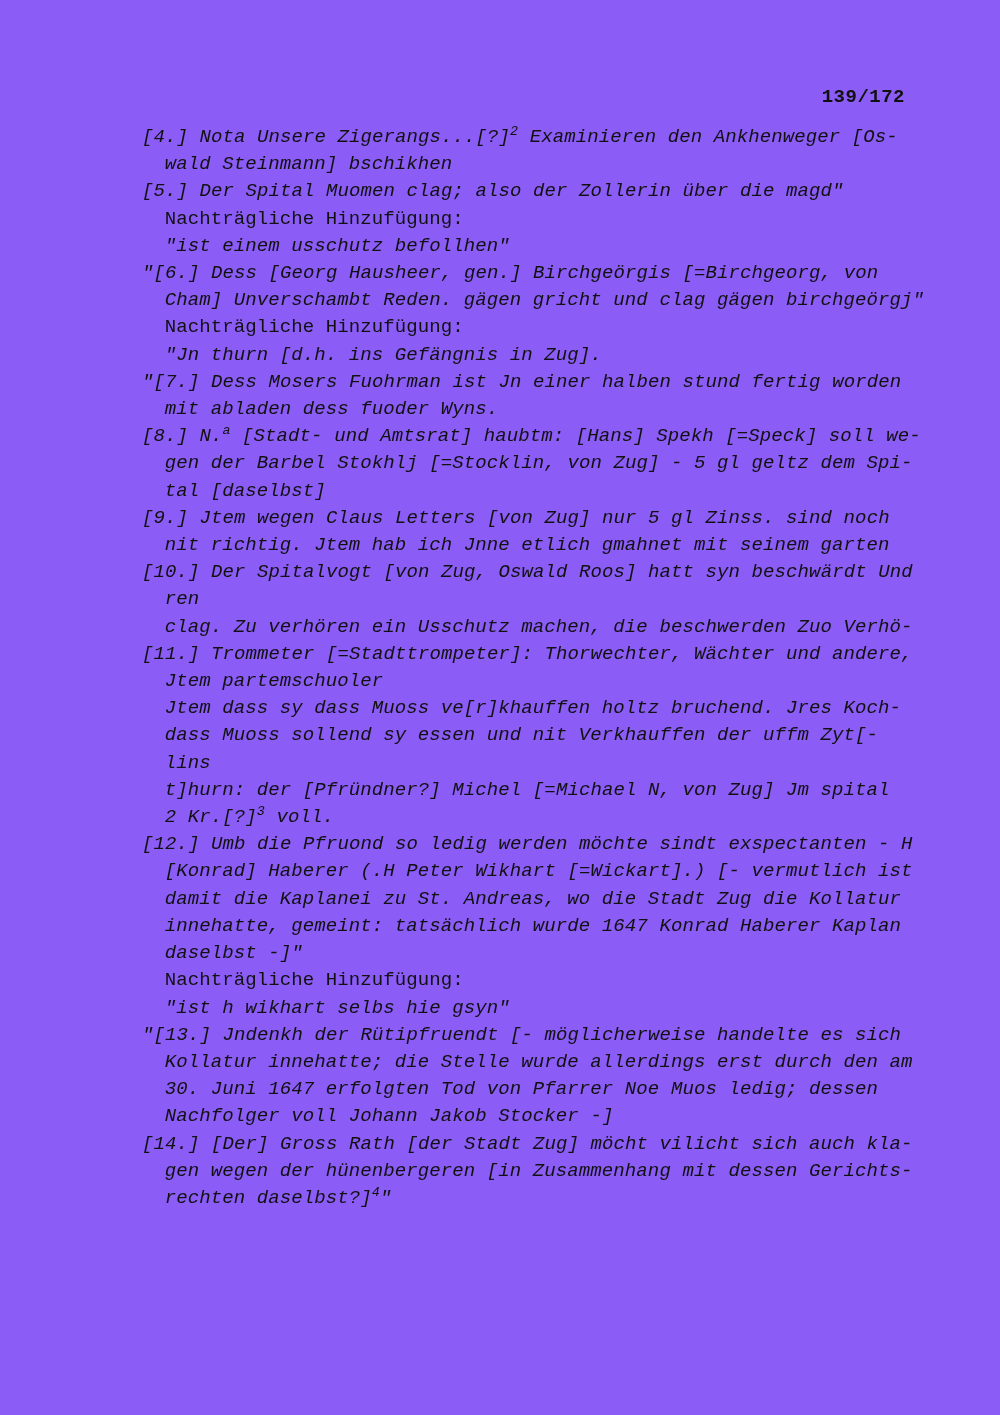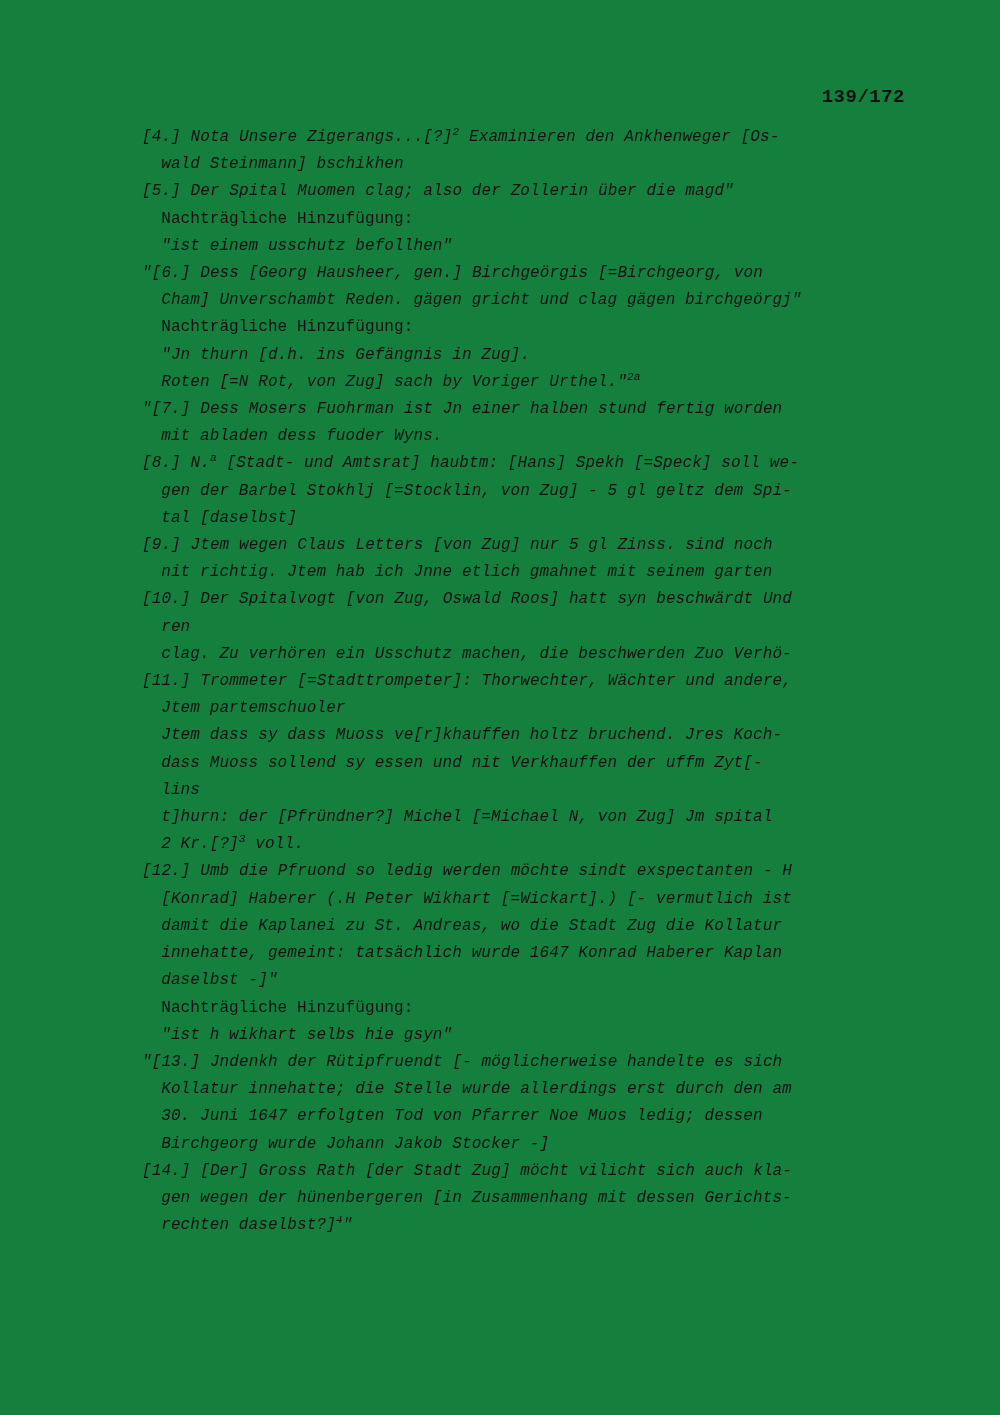--- a/index.html
+++ b/index.html
@@ -4,42 +4,42 @@
 <style>
   html, body {
     margin: 0;
     padding: 0;
     background: #ffffff;
   }
   .page {
     position: relative;
     width: 1000px;
     height: 1415px;
-    background: #15803d;
+    background: #8b5cf6;
     color: #111111;
     font-family: "Liberation Mono", "DejaVu Sans Mono", monospace;
     overflow: hidden;
   }
   .page-number {
     position: absolute;
     top: 86px;
     right: 95px;
     font-size: 19px;
     font-weight: bold;
     letter-spacing: 0.5px;
     white-space: pre;
   }
   .doc-body {
     position: absolute;
     top: 124px;
     left: 142px;
     width: 790px;
   }
   .line {
-    font-size: 16px;
+    font-size: 19px;
     line-height: 27.2px;
     white-space: pre;
     letter-spacing: 0.1px;
   }
   .line.indent {
     padding-left: 2ch;
   }
   .seg-i {
     font-style: italic;
   }
@@ -65,21 +65,20 @@
   <div class="doc-body">
       <div class="line"><span class="seg-i">[4.] Nota Unsere Zigerangs...[?]</span><span class="seg-sup">2</span><span class="seg-i"> Examinieren den Ankhenweger [Os-</span></div>
       <div class="line indent"><span class="seg-i">wald </span><span class="seg-b">Steinmann</span><span class="seg-i">] bschikhen</span></div>
       <div class="line"><span class="seg-i">[5.] Der Spital Muomen clag; also der Zollerin über die magd"</span></div>
       <div class="line indent"><span class="seg-r">Nachträgliche Hinzufügung:</span></div>
       <div class="line indent"><span class="seg-i">"ist einem usschutz befollhen"</span></div>
       <div class="line"><span class="seg-i">"[6.] Dess [Georg </span><span class="seg-b">Hausheer</span><span class="seg-i">, gen.] Birchgeörgis [=Birchgeorg, von</span></div>
       <div class="line indent"><span class="seg-i">Cham] Unverschambt Reden. gägen gricht und clag gägen birchgeörgj"</span></div>
       <div class="line indent"><span class="seg-r">Nachträgliche Hinzufügung:</span></div>
       <div class="line indent"><span class="seg-i">"Jn thurn [d.h. ins Gefängnis in Zug].</span></div>
-      <div class="line indent"><span class="seg-i">Roten [=N </span><span class="seg-b">Rot,</span><span class="seg-i"> von Zug] sach by Voriger Urthel."</span><span class="seg-sup">2a</span></div>
       <div class="line"><span class="seg-i">"[7.] Dess </span><span class="seg-b">Mosers</span><span class="seg-i"> Fuohrman ist Jn einer halben stund fertig worden</span></div>
       <div class="line indent"><span class="seg-i">mit abladen dess fuoder Wyns.</span></div>
       <div class="line"><span class="seg-i">[8.] N.</span><span class="seg-sup">a</span><span class="seg-i"> [Stadt- und Amtsrat] haubtm: [Hans] Spekh [=</span><span class="seg-b">Speck</span><span class="seg-i">] soll we-</span></div>
       <div class="line indent"><span class="seg-i">gen der Barbel Stokhlj [=</span><span class="seg-b">Stocklin,</span><span class="seg-i"> von Zug] - 5 gl geltz dem Spi-</span></div>
       <div class="line indent"><span class="seg-i">tal [daselbst]</span></div>
       <div class="line"><span class="seg-i">[9.] Jtem wegen Claus </span><span class="seg-b">Letters</span><span class="seg-i"> [von Zug] nur 5 gl Zinss. sind noch</span></div>
       <div class="line indent"><span class="seg-i">nit richtig. Jtem hab ich Jnne etlich gmahnet mit seinem garten</span></div>
       <div class="line"><span class="seg-i">[10.] Der Spitalvogt [von Zug, Oswald </span><span class="seg-b">Roos</span><span class="seg-i">] hatt syn beschwärdt Und</span></div>
       <div class="line indent"><span class="seg-i">ren</span></div>
       <div class="line indent"><span class="seg-i">clag. Zu verhören ein Usschutz machen, die beschwerden Zuo Verhö-</span></div>
@@ -93,18 +92,18 @@
       <div class="line"><span class="seg-i">[12.] Umb die Pfruond so ledig werden möchte sindt exspectanten - H</span></div>
       <div class="line indent"><span class="seg-i">[Konrad] </span><span class="seg-b">Haberer</span><span class="seg-i"> (.H Peter Wikhart [=</span><span class="seg-b">Wickart</span><span class="seg-i">].) [- vermutlich ist</span></div>
       <div class="line indent"><span class="seg-i">damit die Kaplanei zu St. Andreas, wo die Stadt Zug die Kollatur</span></div>
       <div class="line indent"><span class="seg-i">innehatte, gemeint: tatsächlich wurde 1647 Konrad Haberer Kaplan</span></div>
       <div class="line indent"><span class="seg-i">daselbst -]"</span></div>
       <div class="line indent"><span class="seg-r">Nachträgliche Hinzufügung:</span></div>
       <div class="line indent"><span class="seg-i">"ist h wikhart selbs hie gsyn"</span></div>
       <div class="line"><span class="seg-i">"[13.] Jndenkh der Rütipfruendt [- möglicherweise handelte es sich</span></div>
       <div class="line indent"><span class="seg-i">Kollatur innehatte; die Stelle wurde allerdings erst durch den am</span></div>
       <div class="line indent"><span class="seg-i">30. Juni 1647 erfolgten Tod von Pfarrer Noe </span><span class="seg-b">Muos</span><span class="seg-i"> ledig; dessen</span></div>
-      <div class="line indent"><span class="seg-i">Birchgeorg wurde Johann Jakob </span><span class="seg-b">Stocker</span><span class="seg-i"> -]</span></div>
+      <div class="line indent"><span class="seg-i">Nachfolger voll Johann Jakob </span><span class="seg-b">Stocker</span><span class="seg-i"> -]</span></div>
       <div class="line"><span class="seg-i">[14.] [Der] Gross Rath [der Stadt Zug] möcht vilicht sich auch kla-</span></div>
       <div class="line indent"><span class="seg-i">gen wegen der hünenbergeren [in Zusammenhang mit dessen Gerichts-</span></div>
       <div class="line indent"><span class="seg-i">rechten daselbst?]</span><span class="seg-sup">4</span><span class="seg-i">"</span></div>
     </div>
 </div>
 
 </body></html>

